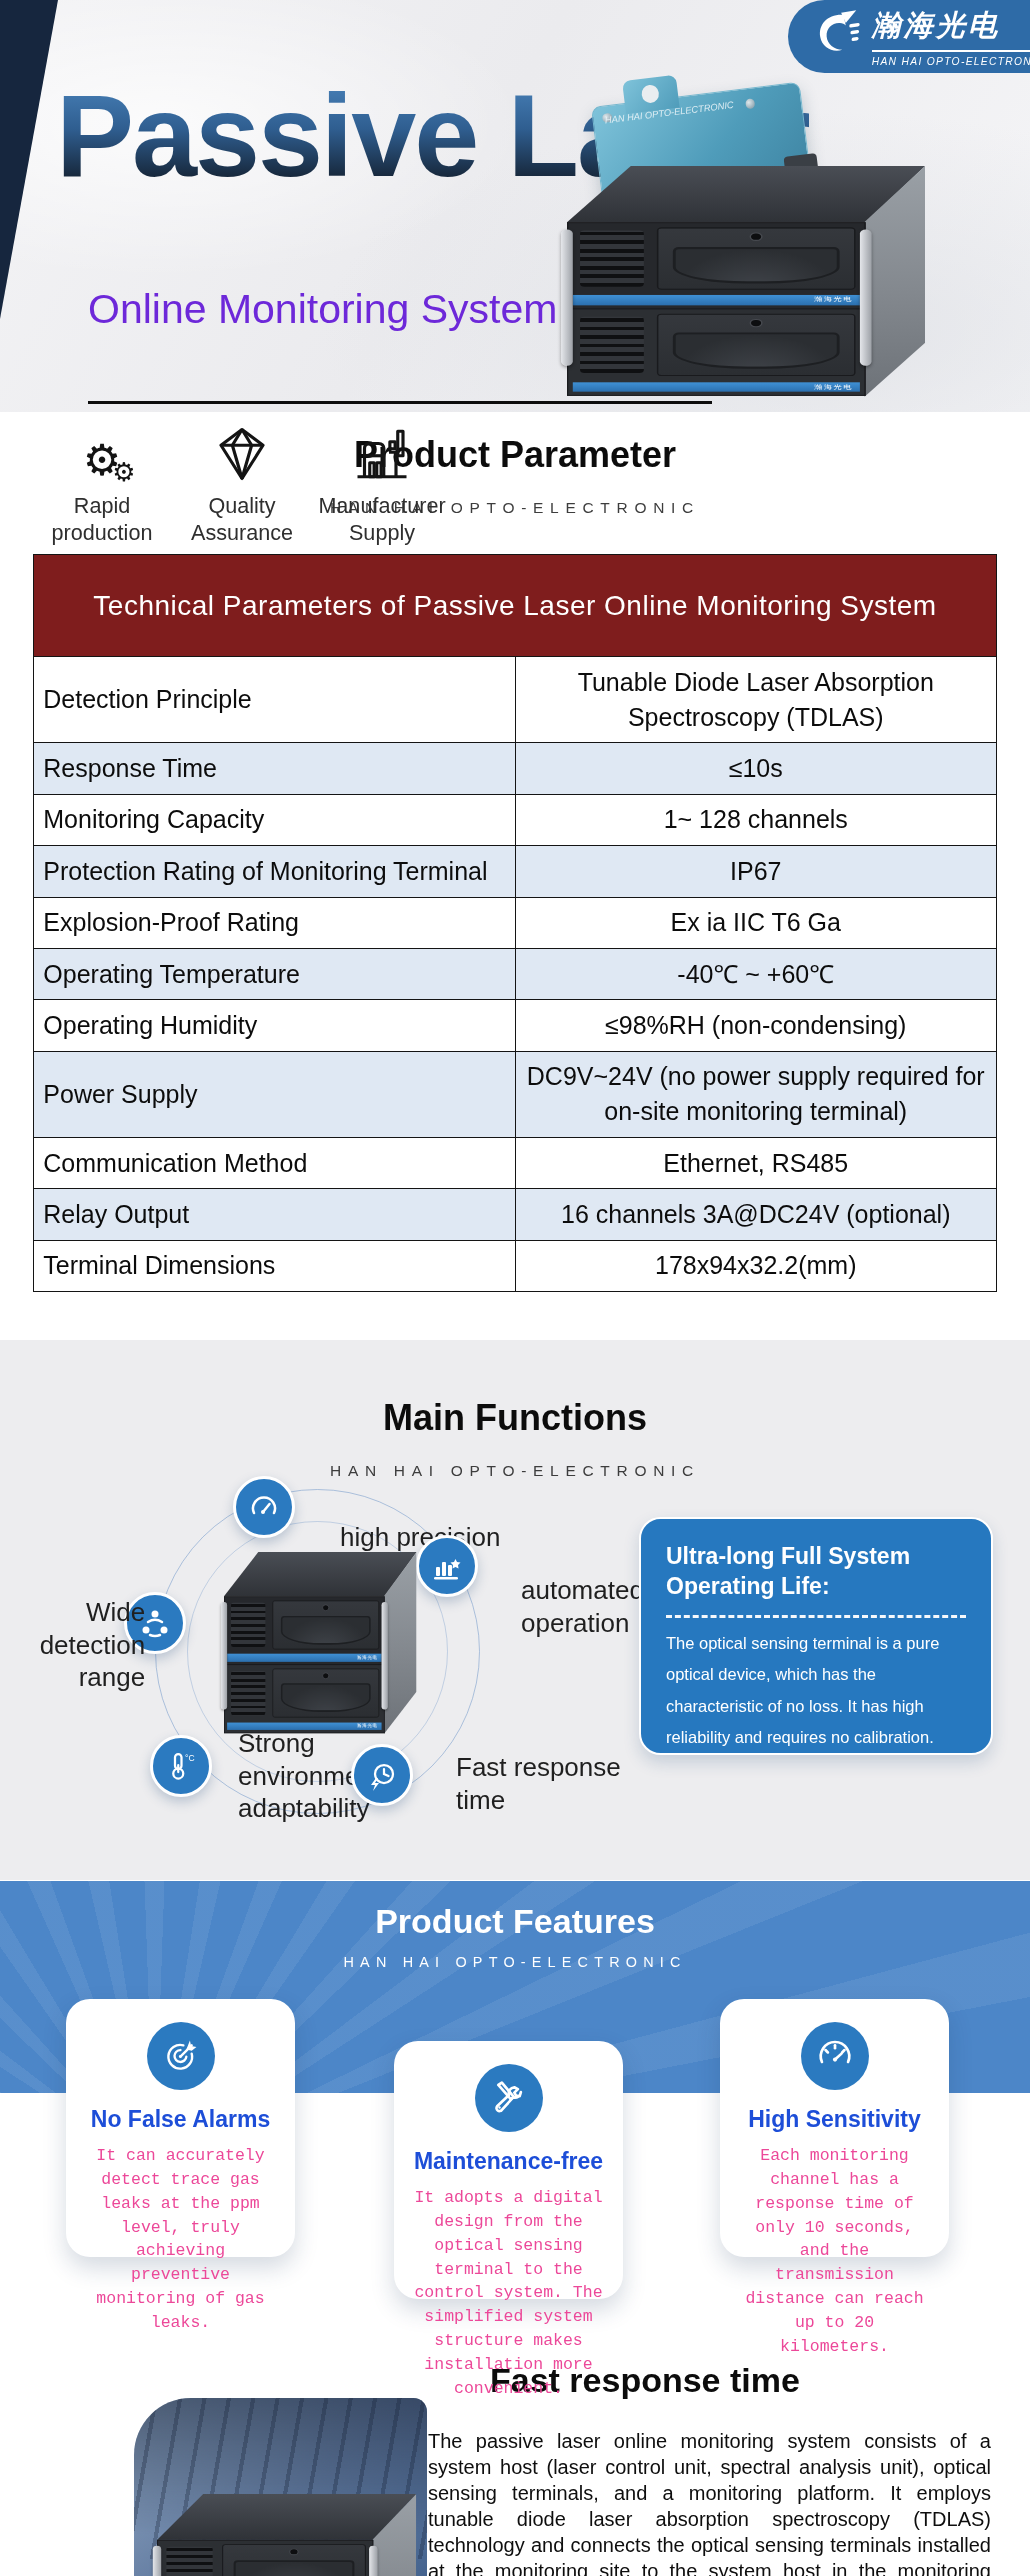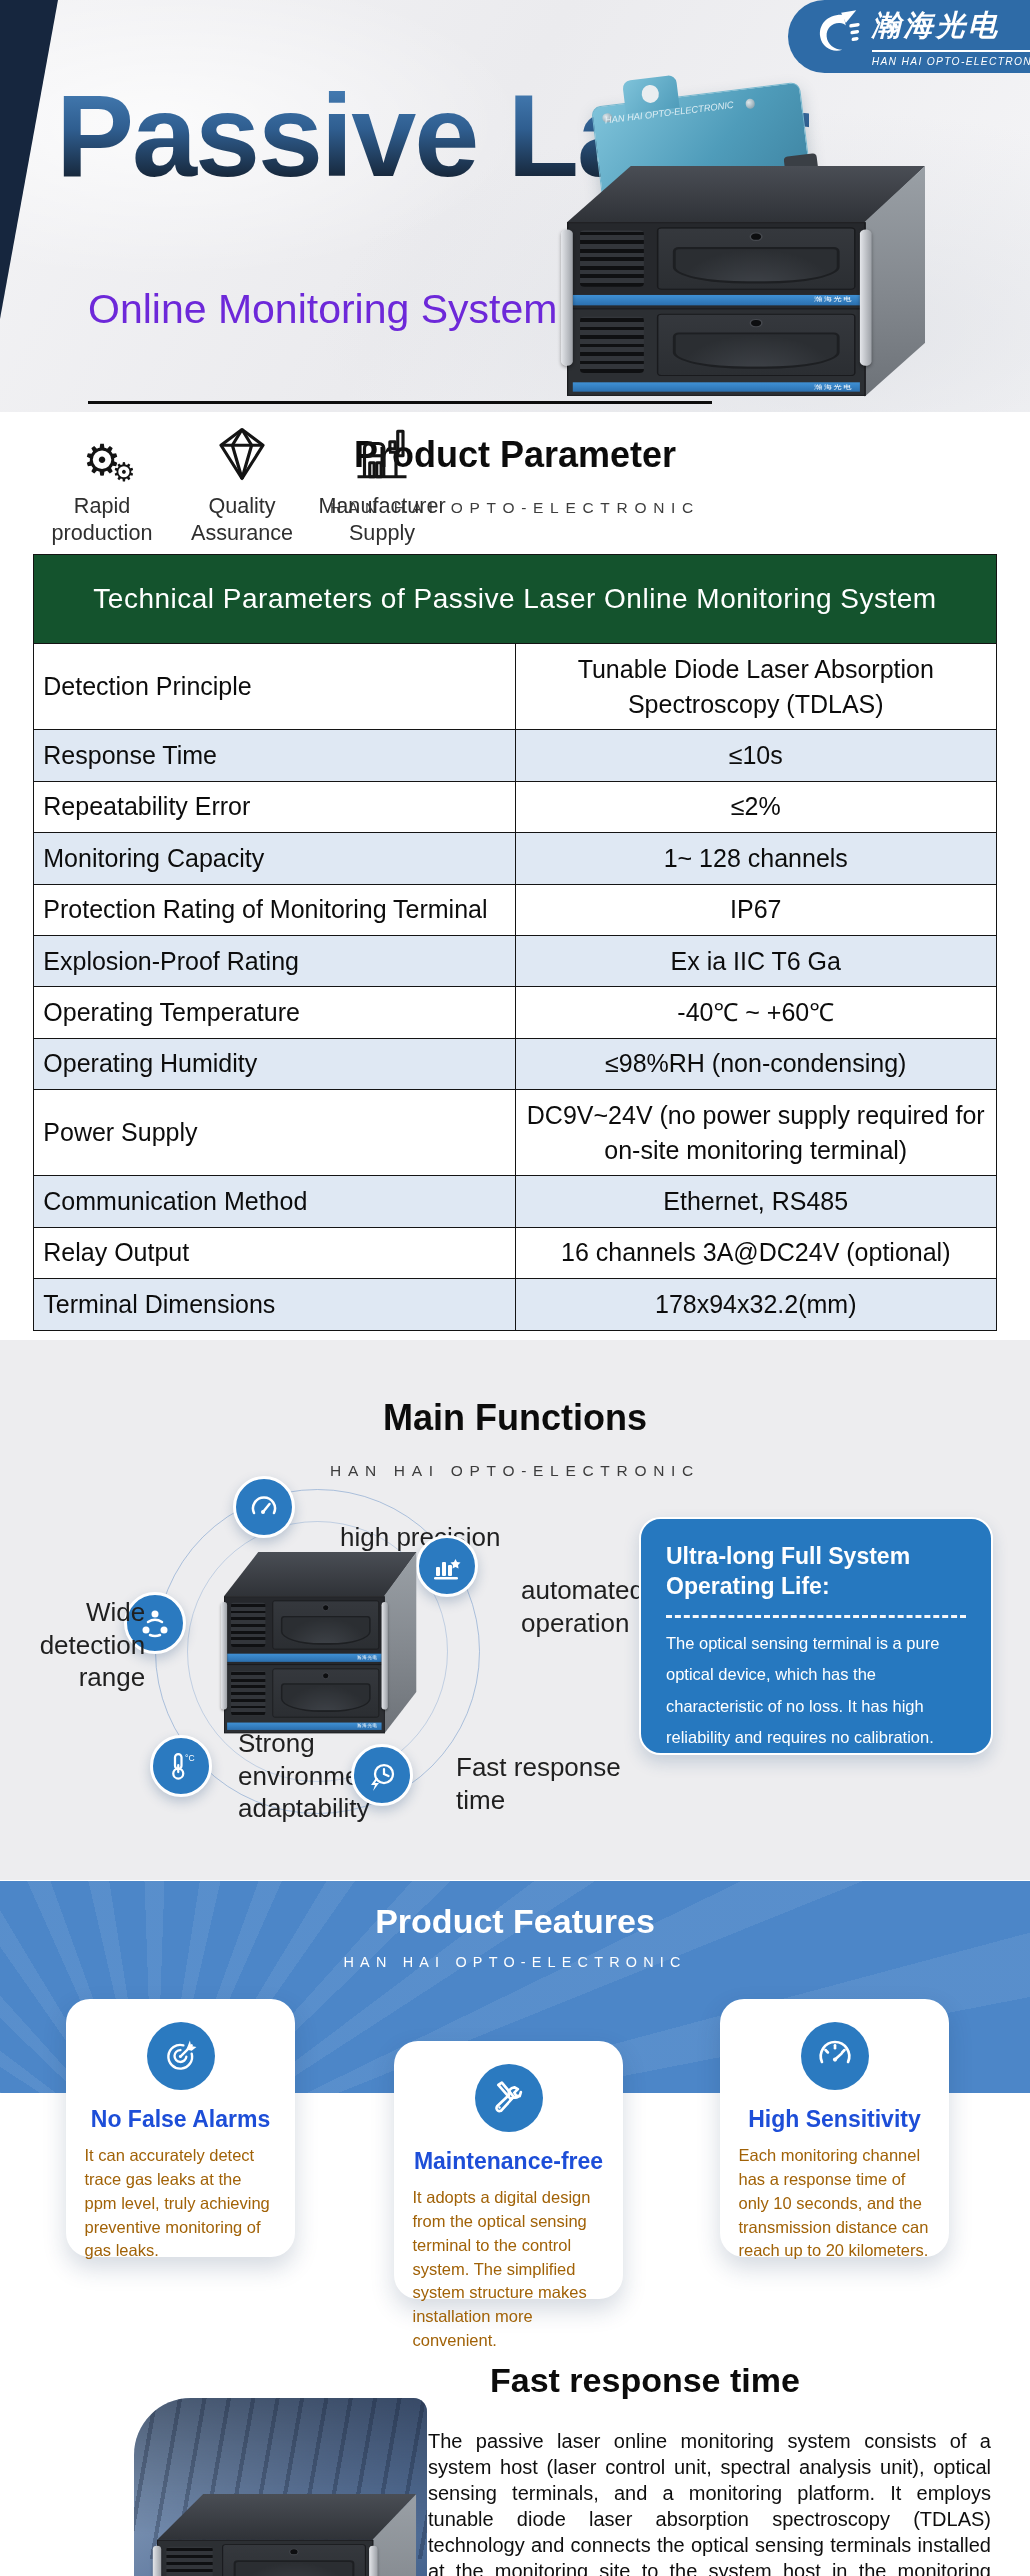--- a/index.html
+++ b/index.html
@@ -86,22 +86,22 @@
   
   .sec-heading { position:absolute; left:0; width:1030px; text-align:center; font-weight:bold;
           font-size:36px; color:#0c0c0c; letter-spacing:0; }
   .sec-sub { position:absolute; left:0; width:1030px; text-align:center; font-size:15.5px;
           letter-spacing:6.7px; color:#3d3d3d; }
 
   
   .param-table { position:absolute; left:33px; top:554px; width:964px; border-collapse:collapse;
           table-layout:fixed; }
   .param-table th, .param-table td { border:1.5px solid #141414; }
-  .param-table thead th { background:#14532d; color:#fff; font-weight:normal; font-size:28px;
-          height:89px; letter-spacing:0.5px; }
+  .param-table thead th { background:#7f1d1d; color:#fff; font-weight:normal; font-size:28px;
+          height:102px; letter-spacing:0.5px; }
   .param-table td { font-size:25px; color:#0c0c0c; padding:7.7px 9.3px; line-height:1.4; height:38px; }
   .param-table td.lbl { width:392px; text-align:left; }
   .param-table td.val { text-align:center; }
   .param-table tbody tr:nth-child(even) td { background:#dfe8f3; }
 
   
   .mf { position:absolute; left:0; top:1340px; width:1030px; height:540px; background:#ededef; overflow:hidden; }
   .orbit { position:absolute; border:1.5px solid rgba(125,160,205,.6); border-radius:50%; }
   .bubble { position:absolute; width:62px; height:62px; border-radius:50%; background:#2b7ac0;
           border:3.1px solid #fff; box-shadow:0 5.2px 11.3px rgba(30,70,120,.25);
@@ -123,21 +123,21 @@
   .pf-heading { position:absolute; left:0; top:1902px; width:1030px; text-align:center; color:#fff;
           font-size:34px; font-weight:bold; z-index:3; }
   .pf-sub { position:absolute; left:0; top:1954px; width:1030px; text-align:center; color:#fff;
           font-size:14.4px; letter-spacing:6.2px; z-index:3; }
   .pf-card { position:absolute; top:1999px; width:229px; height:258px; background:#fff; border-radius:24px;
           box-shadow:0 10.3px 23px rgba(20,50,90,.18); z-index:4; padding:23px 18.5px 0 18.5px; text-align:center; }
   .pf-icon { width:68px; height:68px; border-radius:50%; background:#2b7ac0; margin:0 auto;
           display:flex; align-items:center; justify-content:center; }
   .pf-icon svg { width:38px; height:38px; }
   .pf-title { font-size:23px; font-weight:bold; color:#1d4ed8; margin:15.5px 0 11.3px 0; }
-  .pf-body { font-size:16.5px; line-height:1.45; color:#a16207; text-align:left; }
+  .pf-body { font-size:16.5px; line-height:1.45; color:#ec4899; text-align:center;font-family:Liberation Mono, monospace; }
 
   
   .fr-image { position:absolute; left:134px; top:2398px; width:293px; height:384px;
           border-radius:57px 13.4px 13.4px 13.4px; overflow:hidden; z-index:2;
           background:linear-gradient(145deg,#93a9c4 0%,#647da2 35%,#45648f 65%,#304c78 100%); }
   .fr-image .ceil { position:absolute; left:-10%; top:0; width:120%; height:42%;
           background:linear-gradient(180deg,rgba(18,30,52,.55),rgba(18,30,52,0) 85%),
           repeating-linear-gradient(100deg, rgba(15,25,45,.28) 0 4.1px, transparent 4.1px 24px); }
   .fr-image .pipes { position:absolute; inset:0;
           background:radial-gradient(circle at 16% 98%, rgba(226,232,240,.95) 0 49px, rgba(226,232,240,0) 49px),
@@ -258,24 +258,20 @@
     <tbody>
       <tr>
           <td class="lbl">Detection Principle</td>
           <td class="val">Tunable Diode Laser Absorption Spectroscopy (TDLAS)</td>
         </tr>
       <tr>
           <td class="lbl">Response Time</td>
           <td class="val">≤10s</td>
         </tr>
       <tr>
-          <td class="lbl">Repeatability Error</td>
-          <td class="val">≤2%</td>
-        </tr>
-      <tr>
           <td class="lbl">Monitoring Capacity</td>
           <td class="val">1~ 128 channels</td>
         </tr>
       <tr>
           <td class="lbl">Protection Rating of Monitoring Terminal</td>
           <td class="val">IP67</td>
         </tr>
       <tr>
           <td class="lbl">Explosion-Proof Rating</td>
           <td class="val">Ex ia IIC T6 Ga</td>

